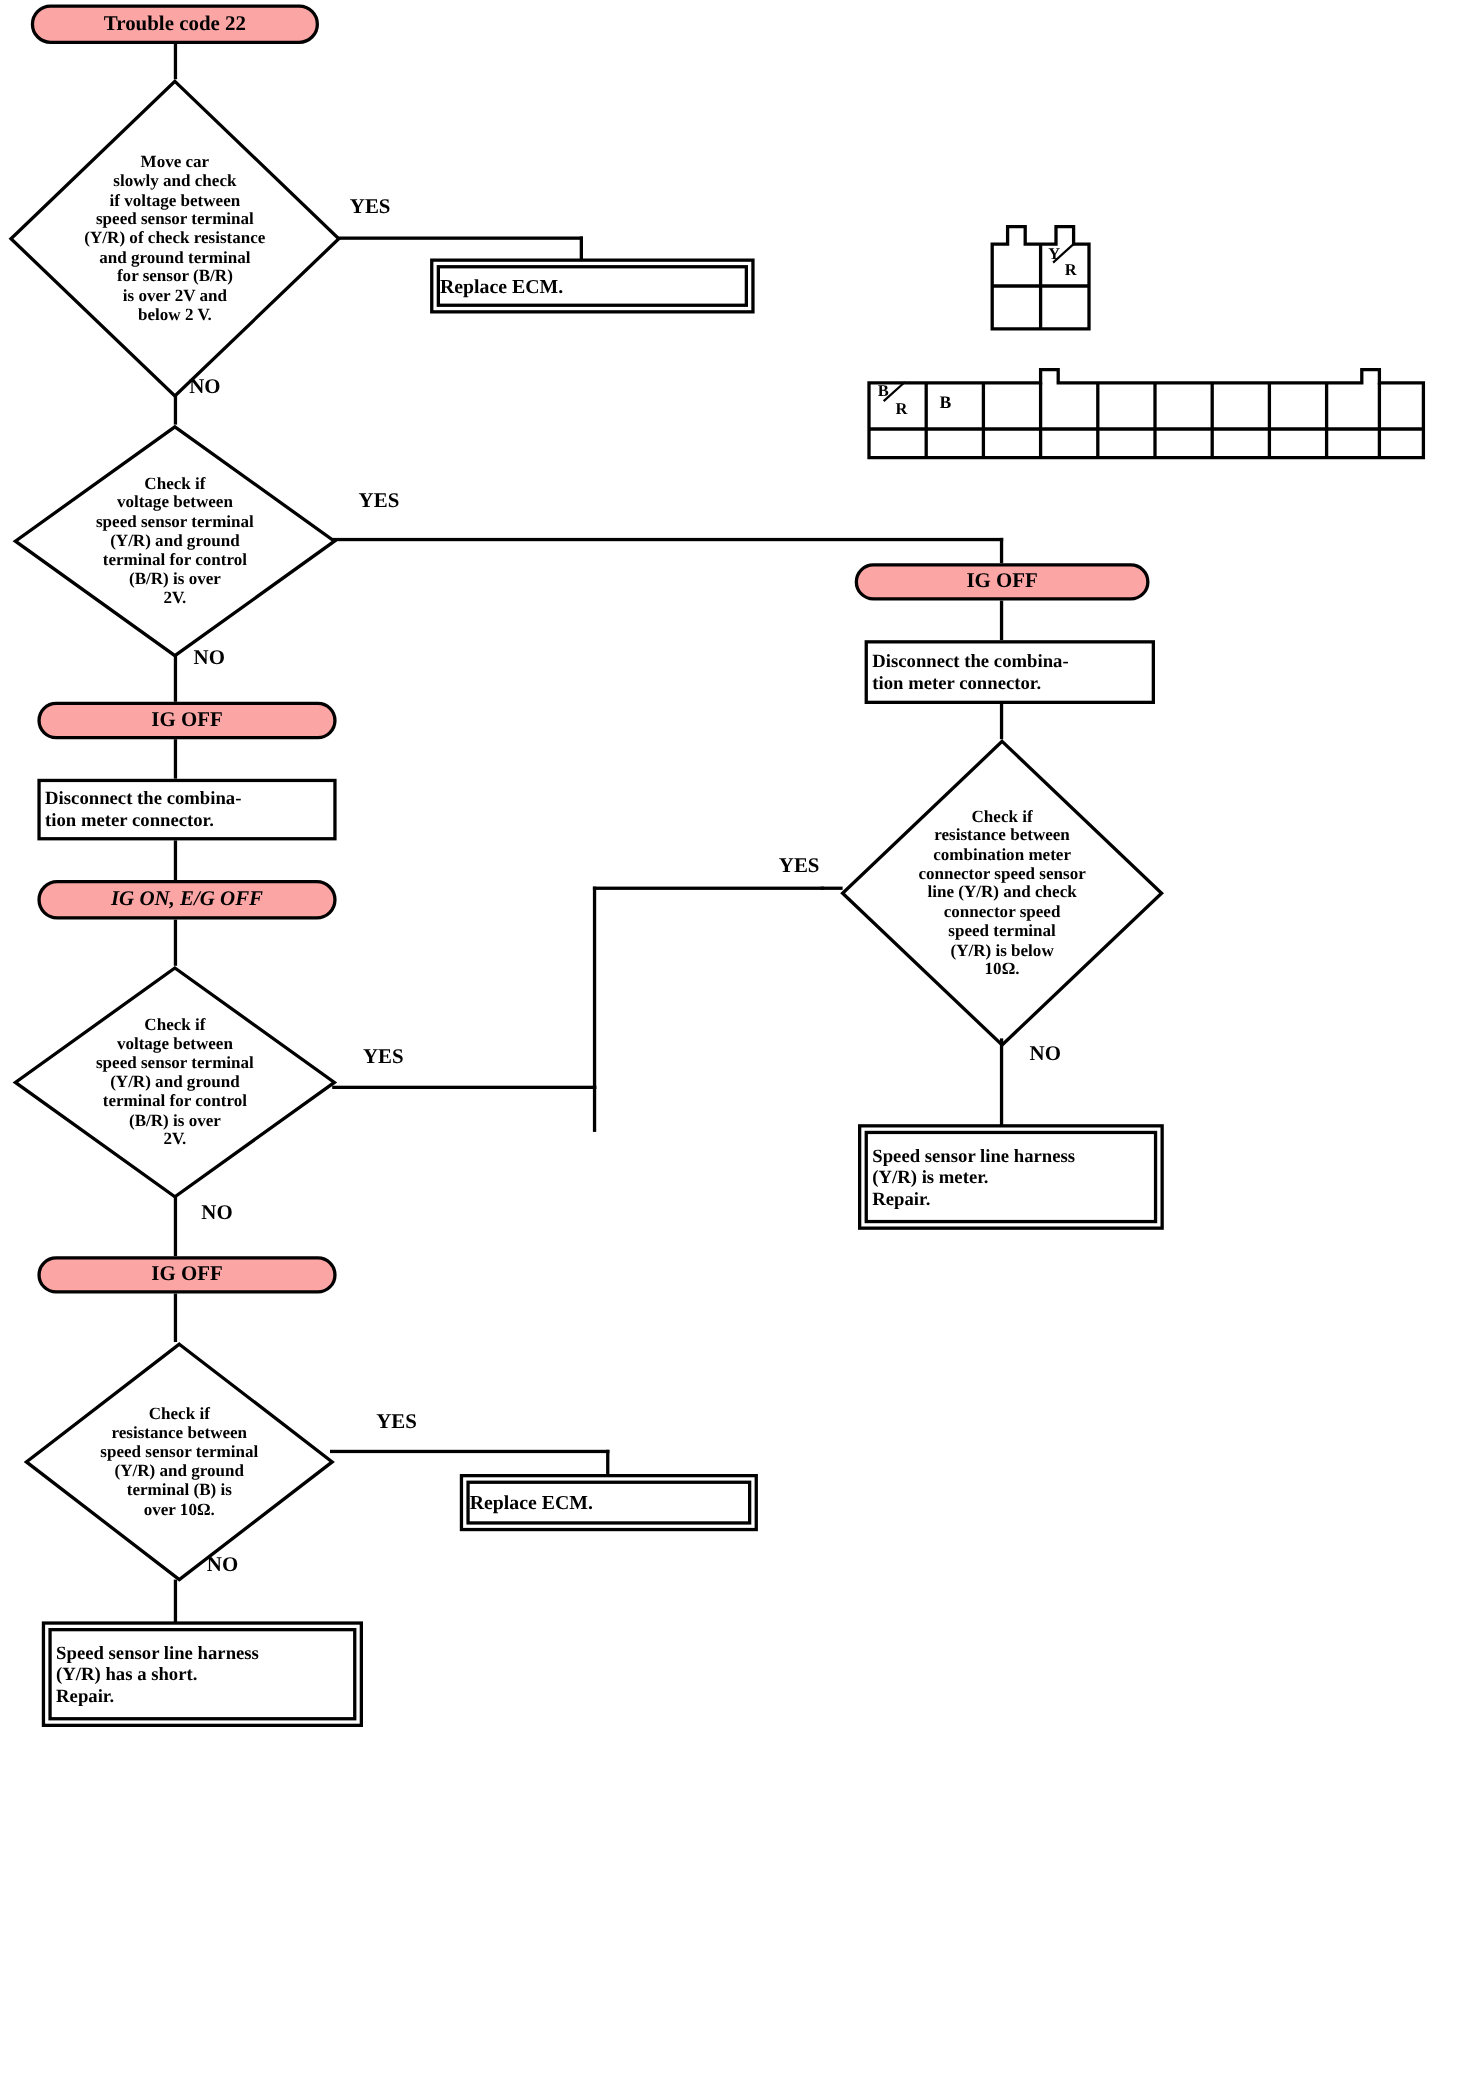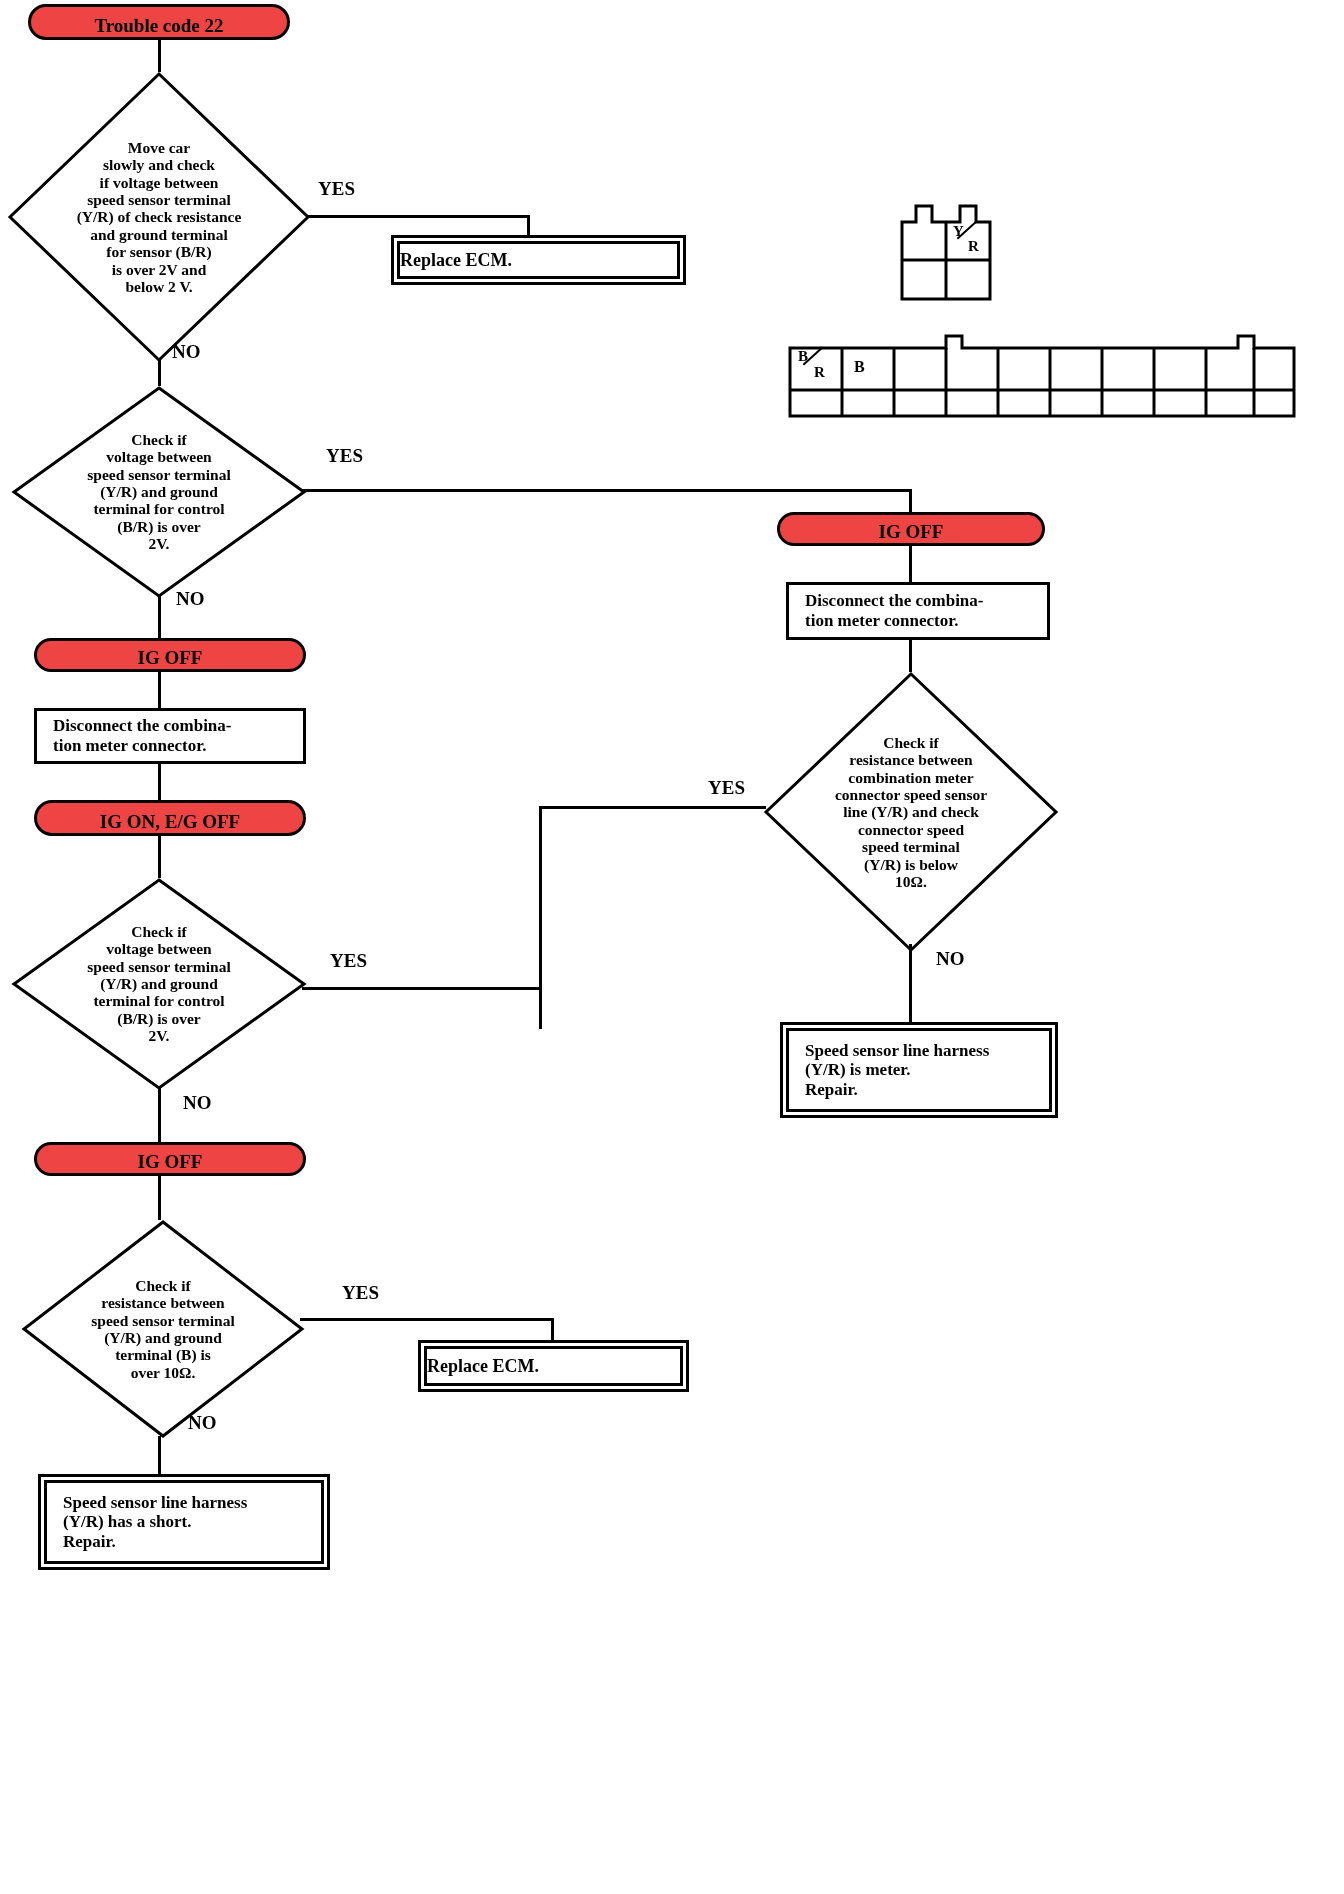--- a/index.html
+++ b/index.html
@@ -23,45 +23,45 @@
   .node {
     position: absolute;
     box-sizing: border-box;
   }
 
   
   .pill {
     border: 3px solid #000;
     border-radius: 999px;
     display: flex;
-    align-items: flex-end;
+    align-items: center;
     justify-content: center;
     text-align: center;
     font-weight: bold;
-    background: #ef4444;
+    background: #fca5a5;
     line-height: 1.1;
   }
 
   
   .box {
     border: 3px solid #000;
     background: #fff;
     display: flex;
     align-items: center;
     box-sizing: border-box;
     line-height: 1.15;
     font-weight: bold;
   }
   .box.center {
     text-align: center;
   }
   .box.left {
     justify-content: flex-start;
     text-align: left;
-    padding-left: 16px;
+    padding-left: 4px;
   }
   
   .box.double {
     border: 3px solid #000;
     box-shadow: 0 0 0 3px #fff, 0 0 0 6px #000;
   }
 
   
   .diamond {
     position: absolute;
@@ -172,21 +172,21 @@
   <div class="ln lnv" style="left:158px; top:672px; width:3px; height:36px;"></div>
 
   <div class="node box left" style="left:34px; top:708px; width:272px; height:56px; font-size:17px;">
     <div>
       <div>Disconnect the combina-</div>
       <div>tion meter connector.</div>
     </div>
   </div>
   <div class="ln lnv" style="left:158px; top:764px; width:3px; height:36px;"></div>
 
-  <div class="node pill" style="left:34px; top:800px; width:272px; height:36px; font-size:19px;">
+  <div class="node pill" style="left:34px; top:800px; width:272px; height:36px; font-size:19px;font-style:italic;">
     <span>IG ON, E/G OFF</span>
   </div>
   <div class="ln lnv" style="left:158px; top:836px; width:3px; height:42px;"></div>
 
   <div class="diamond" style="left:12px; top:878px; width:294px; height:212px;">
     <svg width="294" height="212" viewBox="0 0 294 212">
       <polygon points="147,2 292,106 147,210 2,106" fill="#ffffff" stroke="#000000" stroke-width="3"></polygon>
     </svg>
     <div class="dtext" style="font-size:15.5px; left:8%; width:84%;">
       <div>Check if</div>

